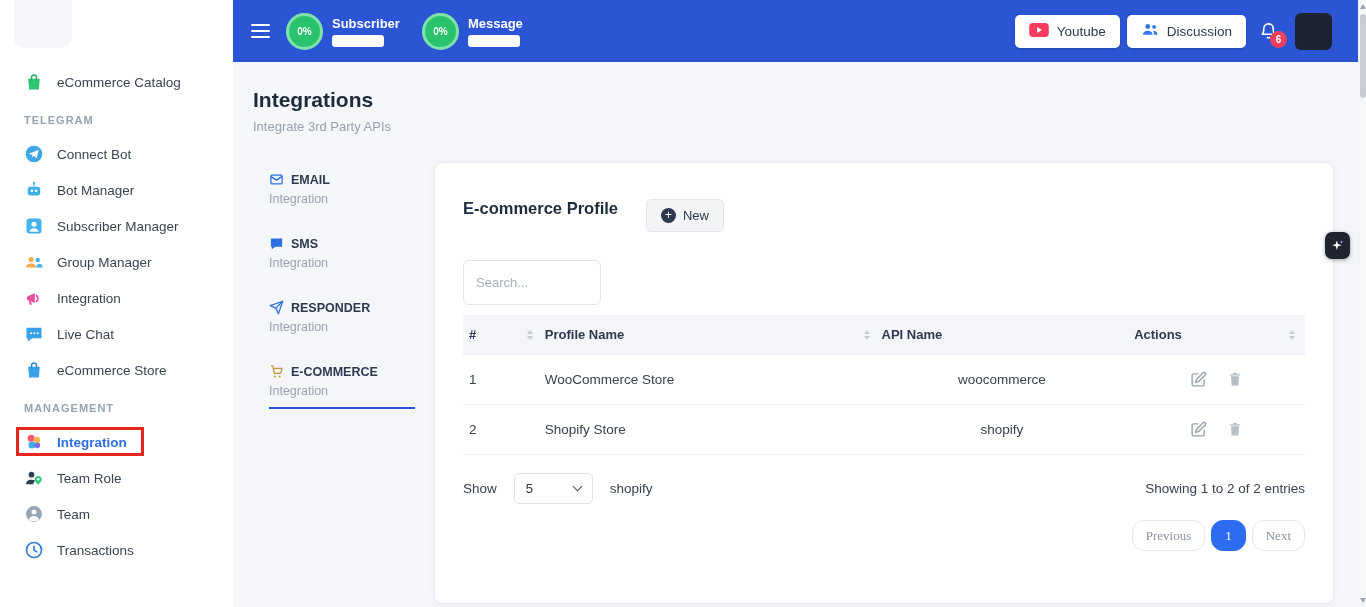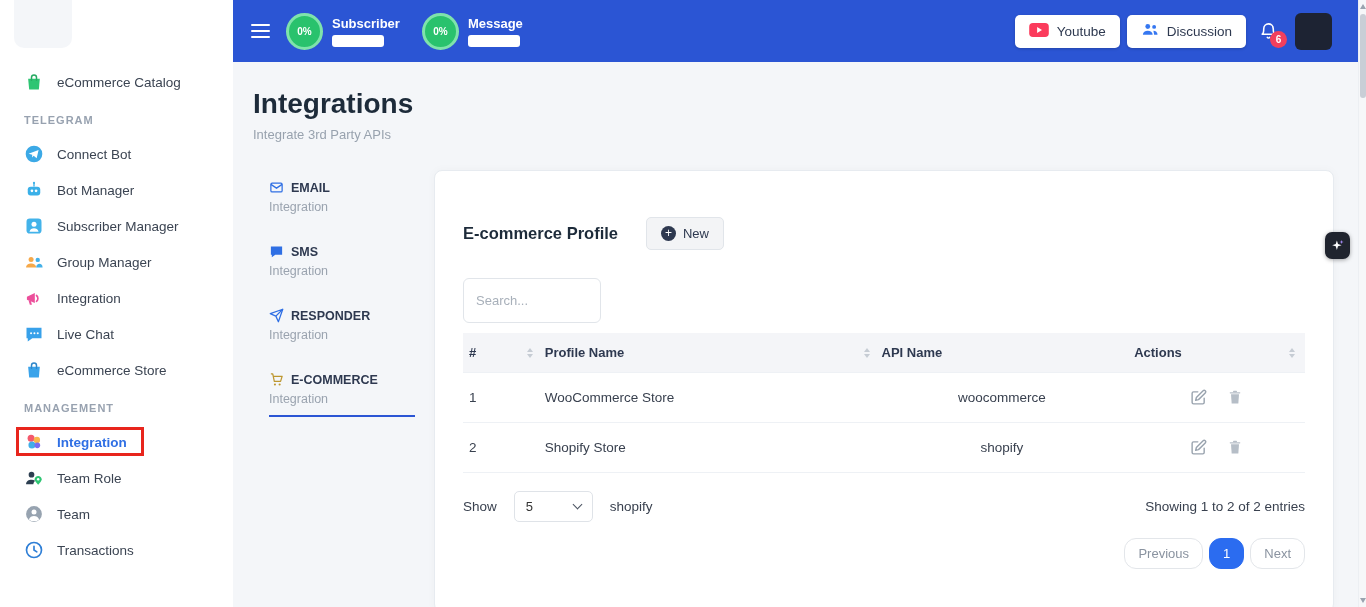--- a/index.html
+++ b/index.html
@@ -37,35 +37,35 @@
   .redacted { width: 52px; height: 12px; background: #fff; border-radius: 3px; margin-top: 4px; }
   .top-actions { margin-left: auto; display: flex; align-items: center; gap: 7px; }
   .top-btn { background: #fff; border: none; border-radius: 5px; height: 33px; padding: 0 14px; display: flex; align-items: center; gap: 8px; font-size: 13.5px; color: #2e3950; font-family: inherit; cursor: pointer; box-shadow: 0 1px 3px rgba(0,0,0,.2); }
   .bell-wrap { position: relative; margin: 0 10px 0 6px; cursor: pointer; }
   .bell-wrap svg { display: block; }
   .badge { position: absolute; right: -9px; bottom: -7px; min-width: 17px; height: 17px; border-radius: 50%; background: #f23f5d; color: #fff; font-size: 10px; font-weight: bold; display: flex; align-items: center; justify-content: center; }
   .avatar { width: 37px; height: 37px; border-radius: 6px; background: #1d2333; cursor: pointer; }
 
   
   .content { flex: 1; background: #f4f6f9; padding: 18px 32px 0 20px; position: relative; overflow: hidden; }
-  .page-title { font-size: 28px; font-weight: bold; color: #1d2b3a; margin: 8px 0 7px; }
+  .page-title { font-size: 21px; font-weight: bold; color: #1d2b3a; margin: 8px 0 7px; }
   .page-sub { font-size: 13px; color: #98a2ae; margin: 0; }
   .content-row { display: flex; align-items: flex-start; margin-top: 28px; }
 
   
   .tabs { width: 146px; flex: none; margin-left: 16px; padding-top: 10px; display: flex; flex-direction: column; gap: 21px; }
   .tab { cursor: pointer; padding-bottom: 9px; }
   .tab.active { border-bottom: 2px solid #2b55d4; }
   .t-title { display: flex; align-items: center; gap: 7px; font-size: 12.5px; font-weight: bold; color: #2e3950; }
   .t-title svg { width: 15px; height: 15px; display: block; }
   .t-sub { font-size: 12.5px; color: #9aa3af; margin-top: 5px; }
 
   
   .card { flex: 1; margin-left: 19px; background: #fff; border: 1px solid #e7ebf0; border-radius: 8px; padding: 28px; height: 442px; box-shadow: 0 0 10px rgba(30,40,60,.03); }
-  .card-head { display: flex; align-items: center; gap: 28px; margin: 18px 0 28px; }
+  .card-head { display: flex; gap: 28px; margin: 8px 0 28px; }
   .card-title { font-size: 16.5px; font-weight: bold; color: #1d2b3a; }
   .new-btn { height: 33px; padding: 0 14px; background: #f3f4f6; border: 1px solid #e1e5ea; border-radius: 5px; display: flex; align-items: center; gap: 7px; font-size: 13px; color: #2e3950; font-family: inherit; cursor: pointer; }
   .plus-circ { width: 15px; height: 15px; border-radius: 50%; background: #2e3950; color: #fff; font-size: 12px; line-height: 14px; text-align: center; }
   .search-input { width: 138px; height: 45px; border: 1px solid #e1e5ea; border-radius: 6px; padding: 0 12px; font-size: 13px; color: #444; font-family: inherit; outline: none; }
   .search-input::placeholder { color: #a8b0ba; }
 
   table.dt { width: 100%; border-collapse: collapse; margin-top: 10px; }
   .dt thead tr { background: #f4f5f8; }
   .dt th { padding: 12px 6px; font-size: 13px; color: #2e3950; text-align: left; cursor: pointer; }
   .th-flex { display: flex; align-items: center; justify-content: space-between; }
@@ -85,21 +85,21 @@
   .icon-btn { background: none; border: none; padding: 2px; margin: 0 6px; cursor: pointer; vertical-align: middle; }
   .icon-btn svg { display: block; }
 
   .table-footer { display: flex; align-items: center; margin-top: 18px; font-size: 13.5px; color: #39414f; }
   .show-group { display: flex; align-items: center; gap: 17px; text-align: center; }
   .select-box { width: 79px; height: 31px; border: 1px solid #dfe3e8; border-radius: 5px; background: #fff; display: flex; align-items: center; justify-content: space-between; padding: 0 11px; font-size: 13px; color: #333; cursor: pointer; }
   .chev { width: 7px; height: 7px; border-right: 1.6px solid #4a5361; border-bottom: 1.6px solid #4a5361; transform: rotate(45deg); margin-top: -4px; }
   .summary { margin-left: auto; }
 
   .pagination { display: flex; justify-content: flex-end; margin-top: 16px; }
-  .page-btn { height: 31px; padding: 0 13px; margin-left: 6px; border: 1px solid #e3e6ea; border-radius: 12px; background: #fff; color: #8a93a0; font-size: 13px; font-family: Liberation Sans, sans-serif; display: flex; align-items: center; cursor: pointer; }
+  .page-btn { height: 31px; padding: 0 13px; margin-left: 6px; border: 1px solid #e3e6ea; border-radius: 12px; background: #fff; color: #8a93a0; font-size: 13px; font-family: Liberation Serif, serif; display: flex; align-items: center; cursor: pointer; }
   .page-btn.active { background: #2b6cf0; border-color: #2b6cf0; color: #fff; }
 
   
   .fab { position: absolute; right: 16px; top: 232px; width: 25px; height: 27px; background: #20242e; border-radius: 7px; display: flex; align-items: center; justify-content: center; cursor: pointer; z-index: 5; box-shadow: 0 1px 4px rgba(0,0,0,.35); }
 
   
   .scrollbar { position: absolute; right: 0; top: 0; width: 8px; height: 607px; background: #f6f7f9; border-left: 1px solid #eceff3; z-index: 6; }
   .sb-arrow { position: absolute; left: 1px; width: 0; height: 0; border-left: 3px solid transparent; border-right: 3px solid transparent; }
   .sb-arrow.up { top: 4px; border-bottom: 5px solid #9aa3af; }
   .sb-arrow.down { bottom: 4px; border-top: 5px solid #9aa3af; }

